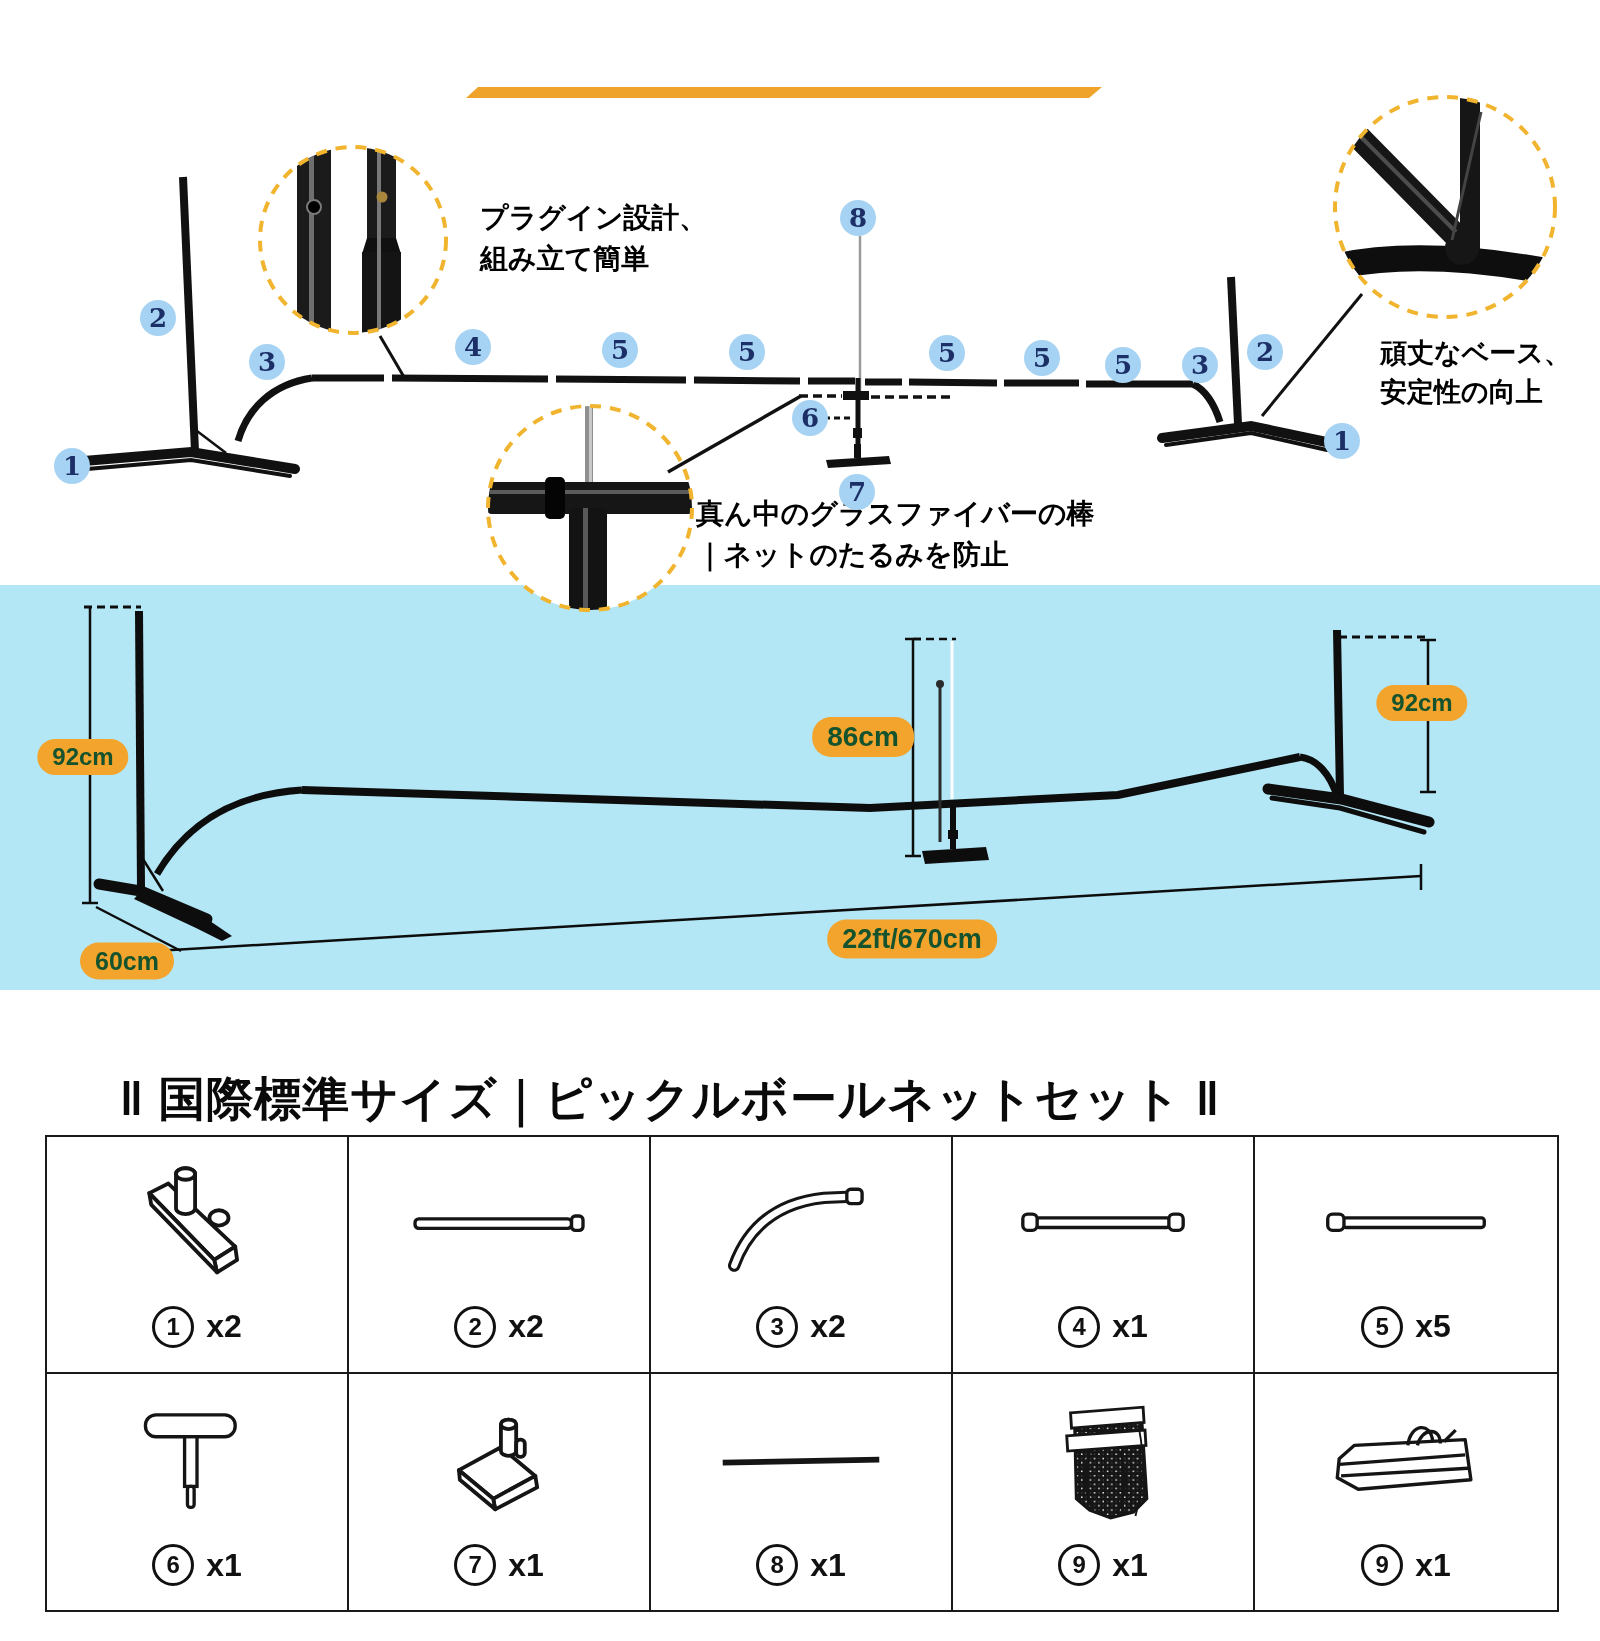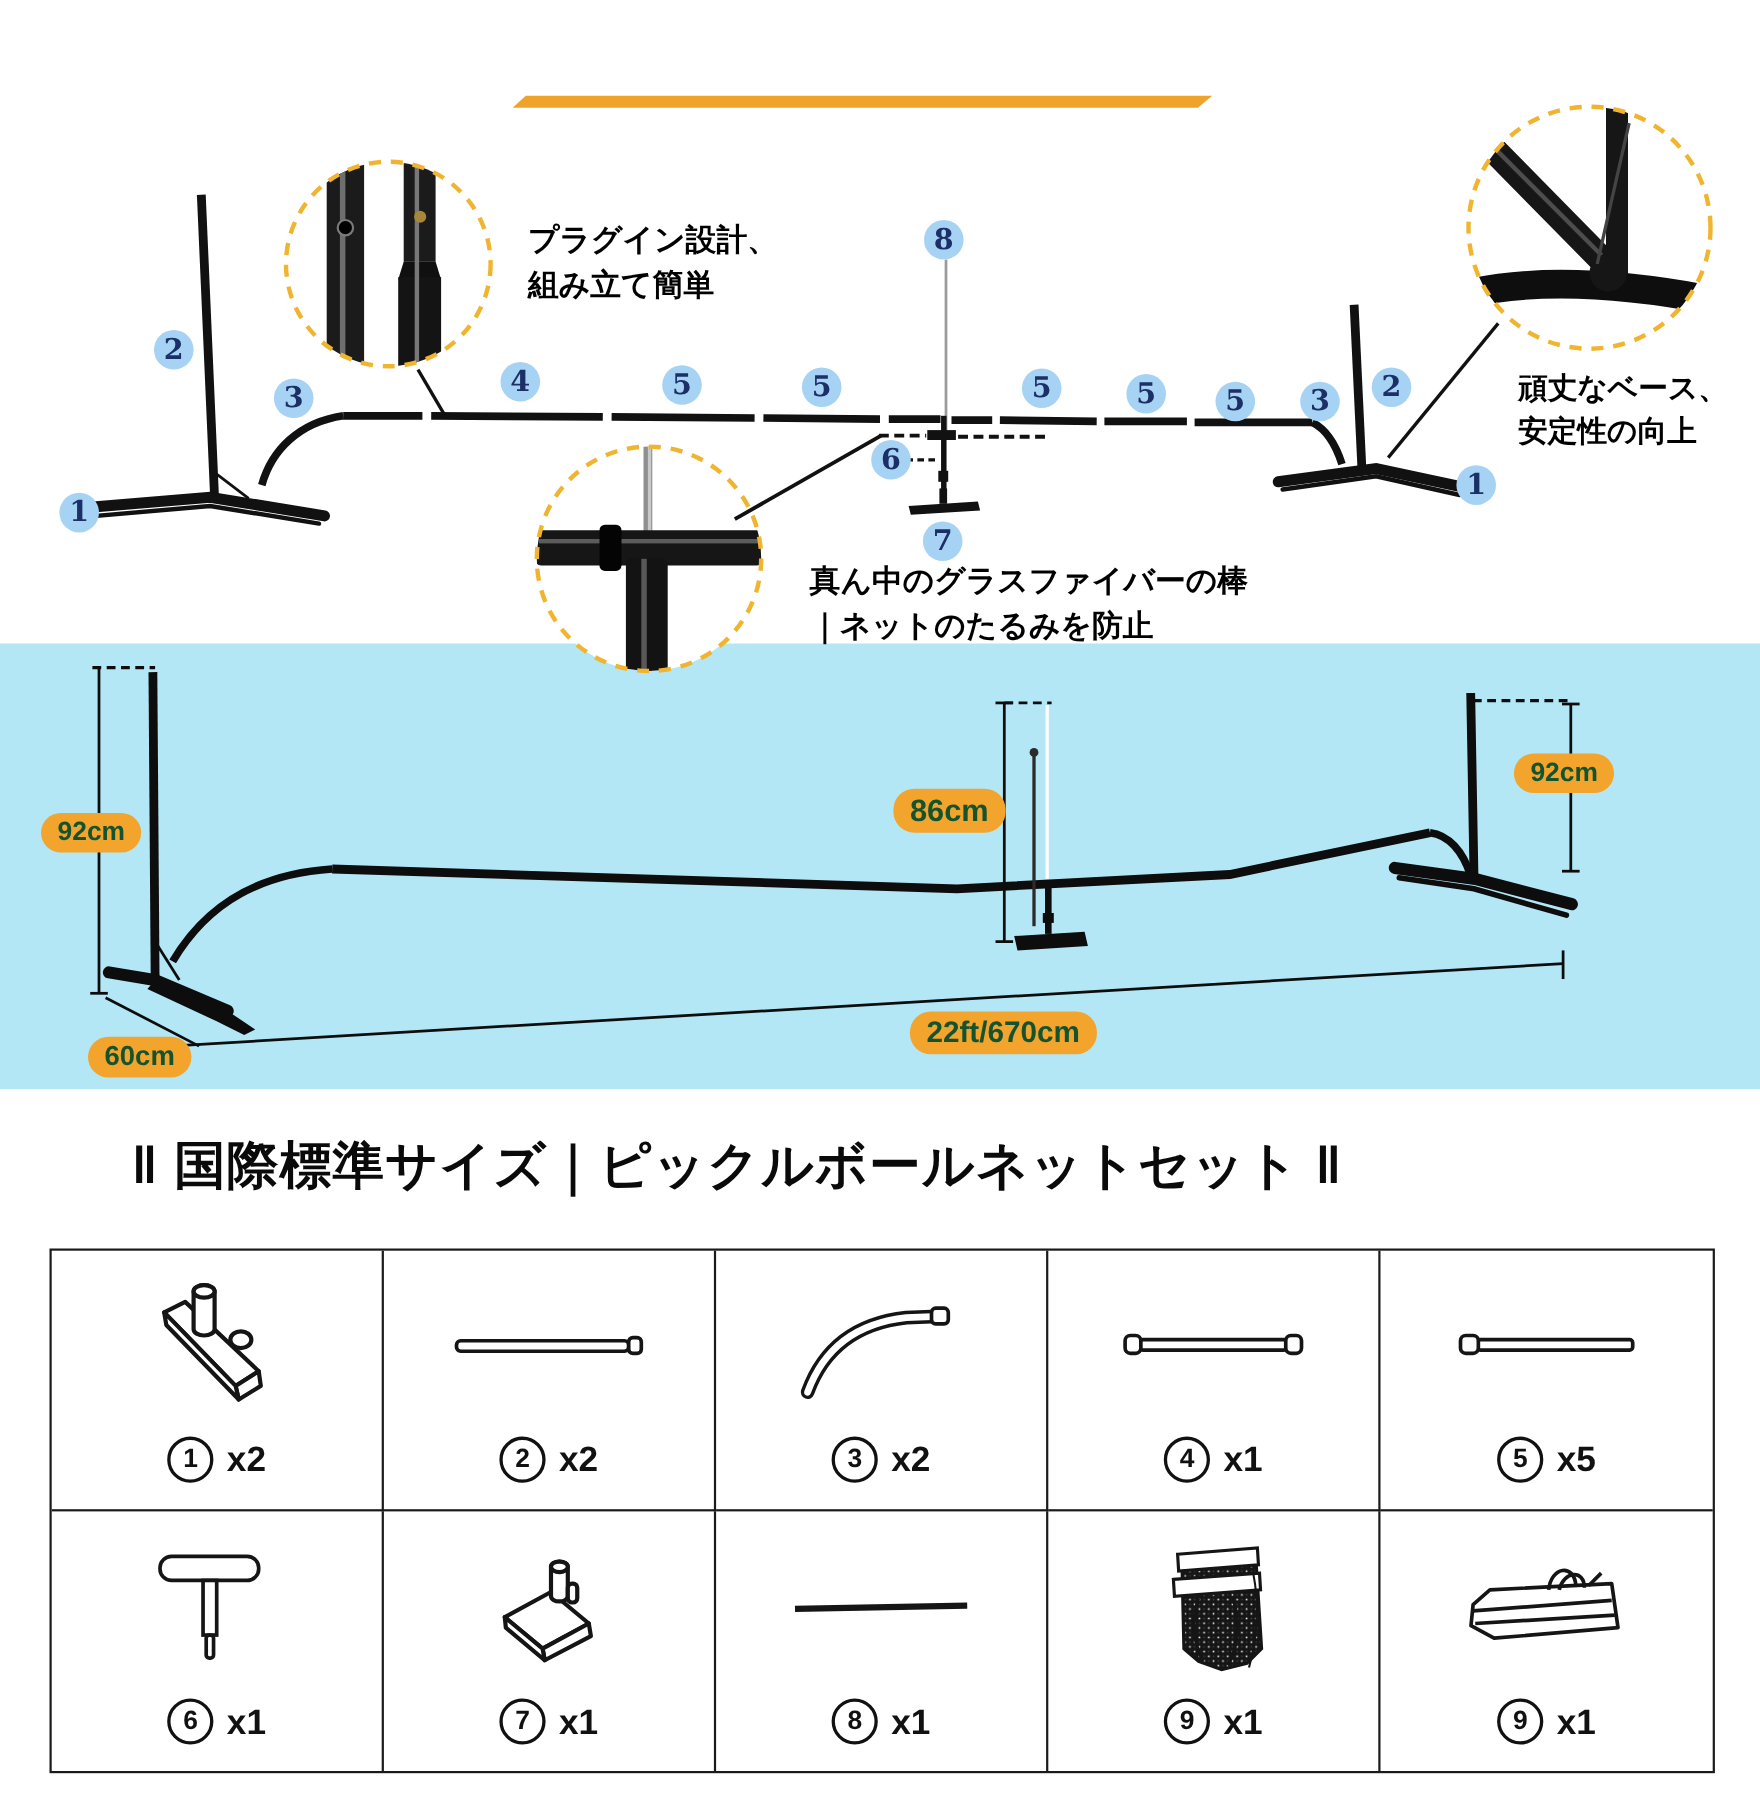--- a/index.html
+++ b/index.html
@@ -12,23 +12,23 @@
           font-family:"DejaVu Serif","Liberation Serif",serif;font-weight:bold;font-size:26px;
           transform:translate(-50%,-50%);z-index:6;}
   
   .pill{position:absolute;background:#f2a42d;color:#14532d;font-weight:bold;
         border-radius:19px;padding:4px 15px;transform:translate(-50%,-50%);
         white-space:nowrap;z-index:6;}
   
   .anno{position:absolute;color:#000000;font-weight:bold;z-index:6;line-height:1.45;}
   .anno-plugin{left:480px;top:198px;font-size:28px;}
   .anno-sturdy{left:1380px;top:334px;font-size:27px;}
-  .anno-rod{left:696px;top:508px;font-size:28px;margin-left:40px;}
-  
-  .title{position:absolute;left:0;top:1028px;width:1340px;text-align:center;
+  .anno-rod{left:696px;top:494px;font-size:28px;}
+  
+  .title{position:absolute;left:0;top:1068px;width:1340px;text-align:center;
          font-size:47px;font-weight:900;color:#0a0a0a;letter-spacing:1px;z-index:6;}
   
   .grid{position:absolute;left:45px;top:1135px;width:1510px;height:473px;
         display:grid;grid-template-columns:repeat(5,1fr);grid-template-rows:1fr 1fr;
         border:2.5px solid #1a1a1a;background:#fff;z-index:6;}
   .cell{position:relative;border-right:2px solid #1a1a1a;border-bottom:2px solid #1a1a1a;}
   .cell:nth-child(5n){border-right:none;}
   .cell:nth-child(n+6){border-bottom:none;}
   .cell .icon{position:absolute;left:0;right:0;top:6%;height:64%;
               display:flex;align-items:center;justify-content:center;}

